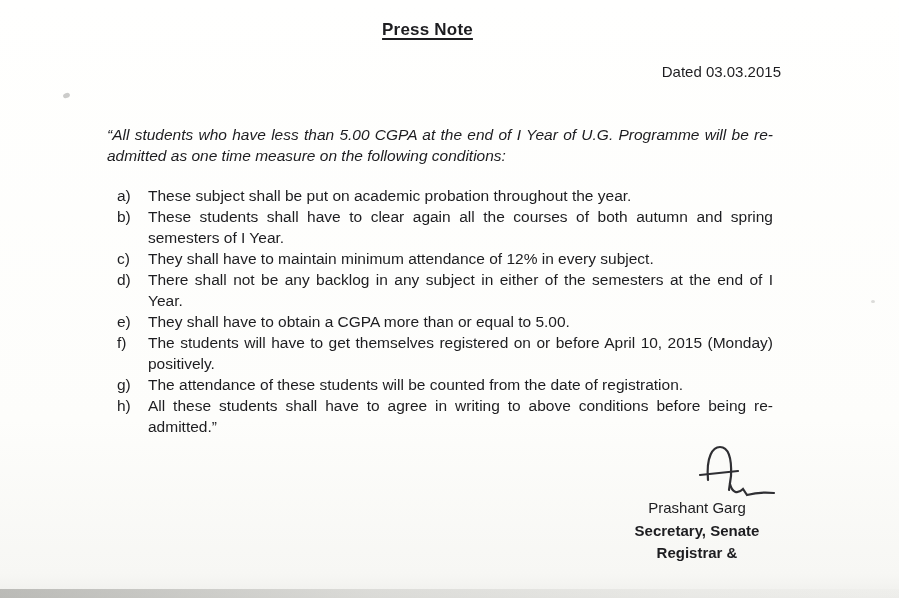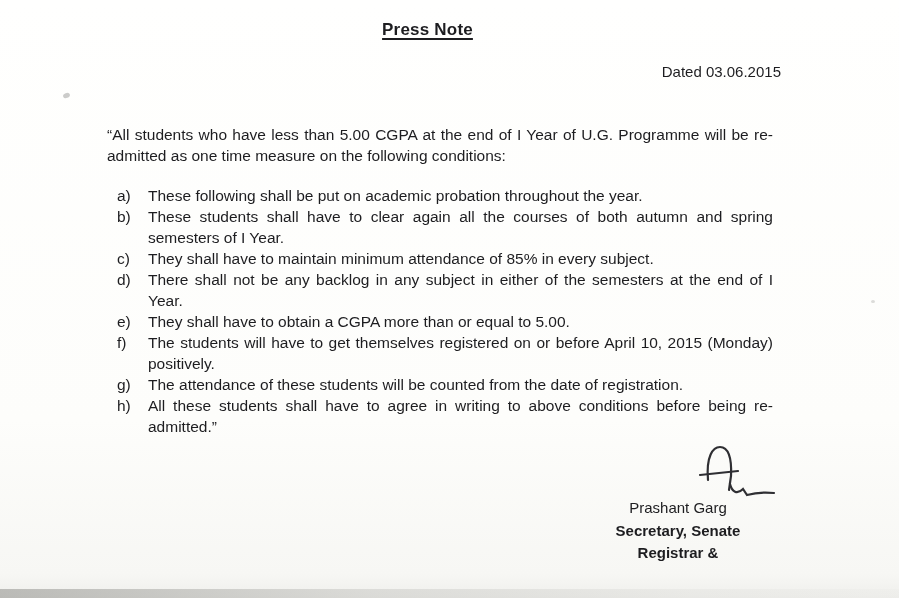--- a/index.html
+++ b/index.html
@@ -39,20 +39,21 @@
     font-size: 15px;
   }
   .intro {
     position: absolute;
     top: 124px;
     left: 107px;
     width: 666px;
     font-size: 15.5px;
     line-height: 21px;
     text-align: justify;
+    font-style: italic;
   }
   .conditions {
     position: absolute;
     top: 185px;
     left: 117px;
     width: 656px;
     font-size: 15.5px;
     line-height: 21px;
   }
   .cond-row {
@@ -68,21 +69,21 @@
   }
   .sig-mark {
     position: absolute;
     left: 696px;
     top: 444px;
     width: 84px;
     height: 56px;
   }
   .sig-block {
     position: absolute;
-    left: 590px;
+    left: 609px;
     top: 497px;
     width: 176px;
     text-align: center;
     font-size: 15px;
     line-height: 22.5px;
   }
   .sig-name {
     font-weight: normal;
   }
   .sig-role {
@@ -123,36 +124,36 @@
 </style>
 </head>
 <body>
 
 <div class="page">
 
   <div class="doc-title">
     <span class="underlined">Press Note</span>
   </div>
 
-  <div class="date-line">Dated 03.06.2015</div>
+  <div class="date-line">Dated 03.03.2015</div>
 
   <div class="intro">“All students who have less than 5.00 CGPA at the end of I Year of U.G. Programme will be re-admitted as one time measure on the following conditions:</div>
 
   <div class="conditions">
     <div class="cond-row">
       <span class="cond-label">a)</span>
-      <span class="cond-text">These following shall be put on academic probation throughout the year.</span>
+      <span class="cond-text">These subject shall be put on academic probation throughout the year.</span>
     </div>
     <div class="cond-row">
       <span class="cond-label">b)</span>
       <span class="cond-text">These students shall have to clear again all the courses of both autumn and spring semesters of I Year.</span>
     </div>
     <div class="cond-row">
       <span class="cond-label">c)</span>
-      <span class="cond-text">They shall have to maintain minimum attendance of 85% in every subject.</span>
+      <span class="cond-text">They shall have to maintain minimum attendance of 12% in every subject.</span>
     </div>
     <div class="cond-row">
       <span class="cond-label">d)</span>
       <span class="cond-text">There shall not be any backlog in any subject in either of the semesters at the end of I Year.</span>
     </div>
     <div class="cond-row">
       <span class="cond-label">e)</span>
       <span class="cond-text">They shall have to obtain a CGPA more than or equal to 5.00.</span>
     </div>
     <div class="cond-row">

